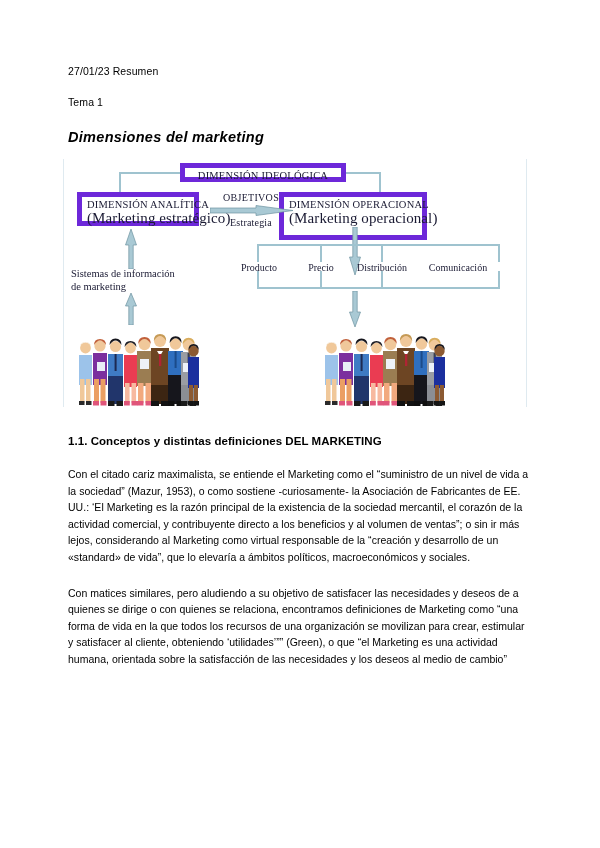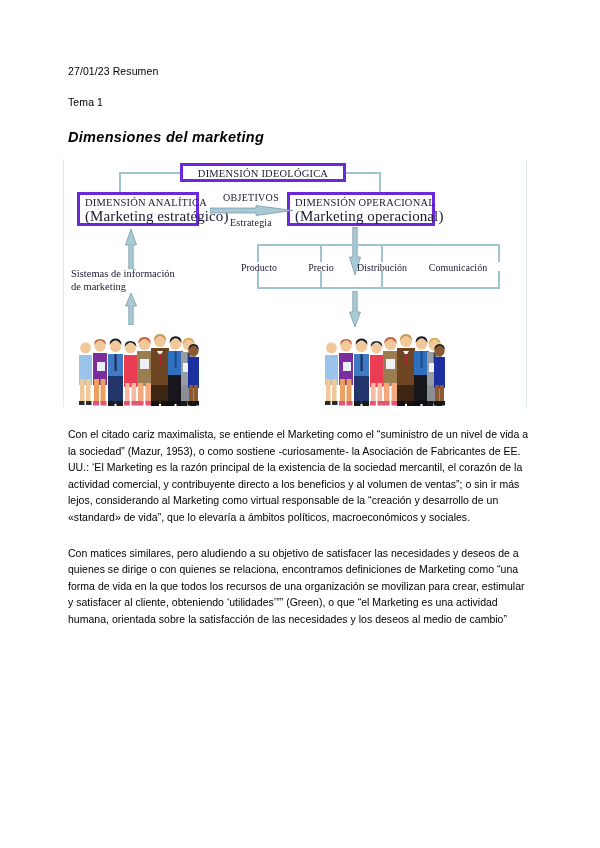--- a/index.html
+++ b/index.html
@@ -22,33 +22,33 @@
   }
 
   
   .figure { position:relative; width:464px; height:248px; margin-top:14px; margin-left:-5px; }
   .fig-edge { position:absolute; top:0; bottom:0; width:1px; background:#dfeaf0; }
   .fig-edge.l { left:0; }
   .fig-edge.r { right:0; }
 
   .dbox {
     position:absolute;
-    border:3px solid #6d28d9;
+    border:5px solid #6d28d9;
     background:#ffffff;
     font-family:"Liberation Serif", serif;
     color:#1a1a33;
     padding:2px 5px 3px 5px;
     line-height:12.5px;
   }
   .dbox .l1 { font-size:10.5px; letter-spacing:.2px; white-space:nowrap; }
   .dbox .l2 { font-size:15px; letter-spacing:.1px; white-space:nowrap; }
 
   #box-ideologica { left:117px; top:4px; width:166px; height:19px; text-align:center; padding-top:2px; }
   #box-analitica  { left:14px;  top:33px; width:122px; height:34px;text-align:center; }
-  #box-operacional{ left:224px; top:33px; width:148px; height:34px; }
+  #box-operacional{ left:216px; top:33px; width:148px; height:48px; }
 
   
   .conn { position:absolute; background:#9fc3cf; }
   #c-top-h  { left:56px;  top:13px;  width:262px; height:2px; }
   #c-top-l  { left:56px;  top:13px;  width:2px;   height:22px; }
   #c-top-r  { left:316px; top:13px;  width:2px;   height:22px; }
 
   
   #objetivos {
     position:absolute; left:146px; top:33px; width:84px;
@@ -337,17 +337,18 @@
           <rect x="119" y="70" width="4" height="18" fill="#8c5a32"></rect>
         <rect x="113" y="86" width="5" height="4.5" fill="#141414"></rect>
           <rect x="119" y="86" width="5" height="4.5" fill="#141414"></rect>
         <circle cx="118.5" cy="36" r="5.2" fill="#8c5a32"></circle>
         <path d="M113.4 35 q5.2 -8.5 10.4 0 q0 -6 -5.2 -6 q-5.2 0 -5.2 6z" fill="#17171e"></path>
       </g>
     </svg>
 
   </div>
 
+  <div class="section-head">1.1. Conceptos y distintas definiciones DEL MARKETING</div>
 
   <p class="body">Con el citado cariz maximalista, se entiende el Marketing como el “suministro de un nivel de vida a la sociedad” (Mazur, 1953), o como sostiene -curiosamente- la Asociación de Fabricantes de EE. UU.: ‘El Marketing es la razón principal de la existencia de la sociedad mercantil, el corazón de la actividad comercial, y contribuyente directo a los beneficios y al volumen de ventas”; o sin ir más lejos, considerando al Marketing como virtual responsable de la “creación y desarrollo de un «standard» de vida”, que lo elevaría a ámbitos políticos, macroeconómicos y sociales.</p>
   <p class="body">Con matices similares, pero aludiendo a su objetivo de satisfacer las necesidades y deseos de a quienes se dirige o con quienes se relaciona, encontramos definiciones de Marketing como “una forma de vida en la que todos los recursos de una organización se movilizan para crear, estimular y satisfacer al cliente, obteniendo ‘utilidades’”” (Green), o que “el Marketing es una actividad humana, orientada sobre la satisfacción de las necesidades y los deseos al medio de cambio”</p>
 
 </div>
 
 </body></html>

